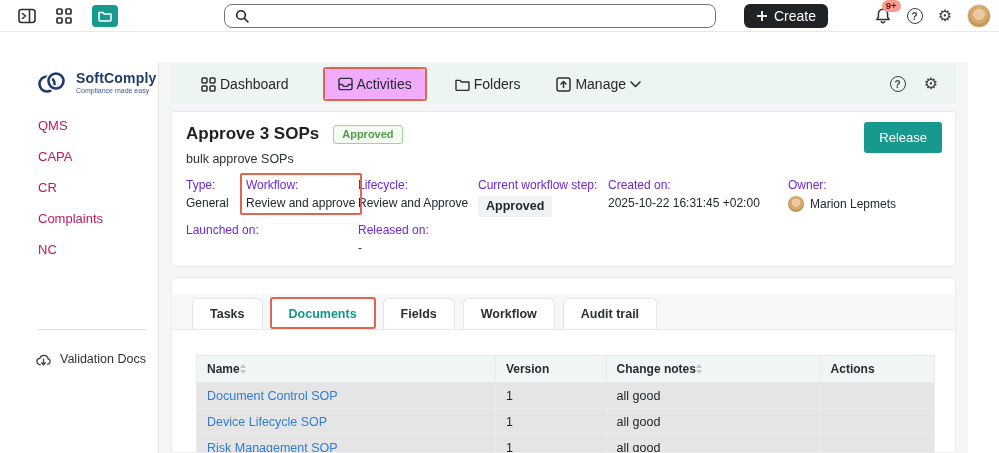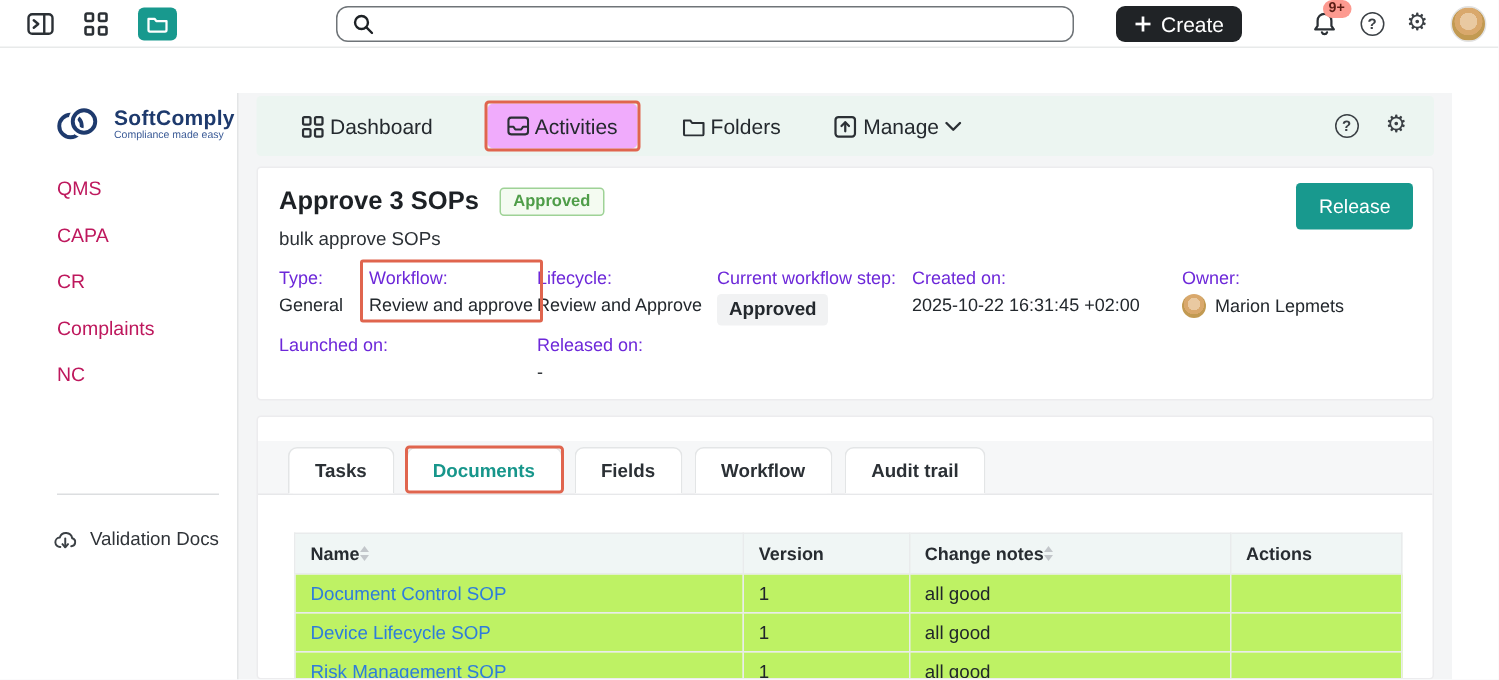--- a/index.html
+++ b/index.html
@@ -137,21 +137,21 @@
     font-size:12.5px; font-weight:600; color:#2b3035; cursor:pointer; position:relative;
   }
   .tab.active { color:#17968b; }
   .tab.ann::after { inset:-2px -2px 0 -2px; }
 
   .table-wrap { margin:25px 20px 0 24px; }
   table { border-collapse:collapse; width:100%; table-layout:fixed; }
   col.c-name { width:40.5%; } col.c-version { width:15%; } col.c-notes { width:29%; } col.c-actions { width:15.5%; }
   th, td { border:1px solid #e9ebec; padding:5px 10px; text-align:left; font-weight:normal; }
   th { background:#f0f6f5; font-size:12px; font-weight:600; color:#272c31; height:27px; }
-  td { font-size:12.5px; height:26px; color:#20262b; background:#bef264; }
+  td { font-size:12.5px; height:26px; color:#20262b; background:#e5e5e5; }
   td.link { color:#2e7cdb; cursor:pointer; }
   .th-flex { display:flex; align-items:center; }
   .sort { display:inline-flex; flex-direction:column; gap:2px; }
   .sort i { width:0; height:0; border-left:3.5px solid transparent; border-right:3.5px solid transparent; display:block; }
   .sort .up { border-bottom:4px solid #c2c6ca; }
   .sort .dn { border-top:4px solid #c2c6ca; }
 
   svg { display:block; }
 </style>
 </head>

